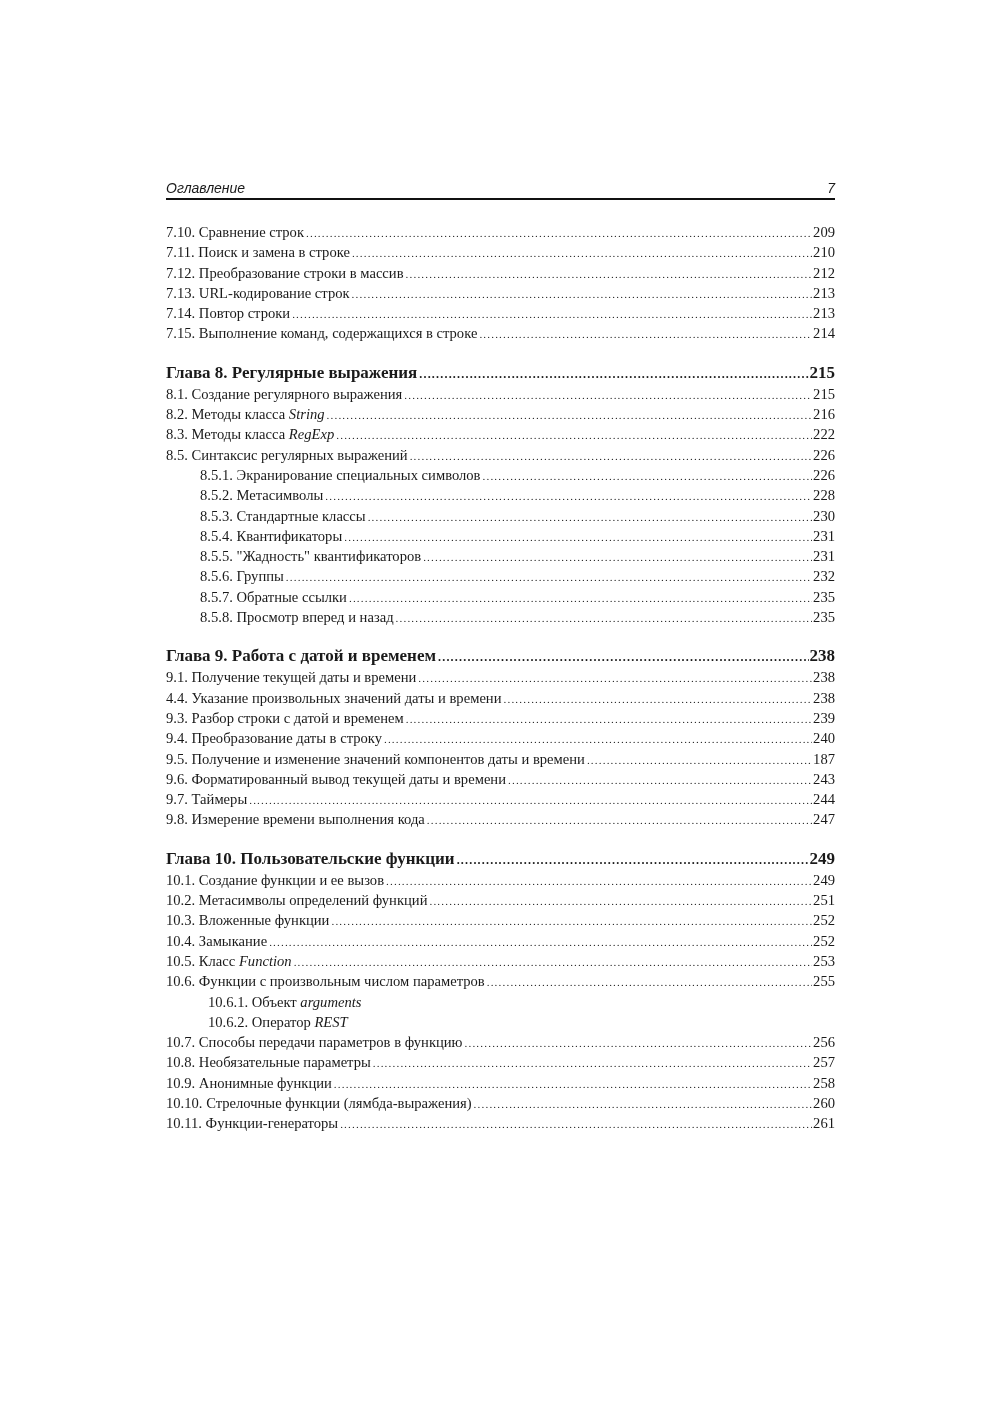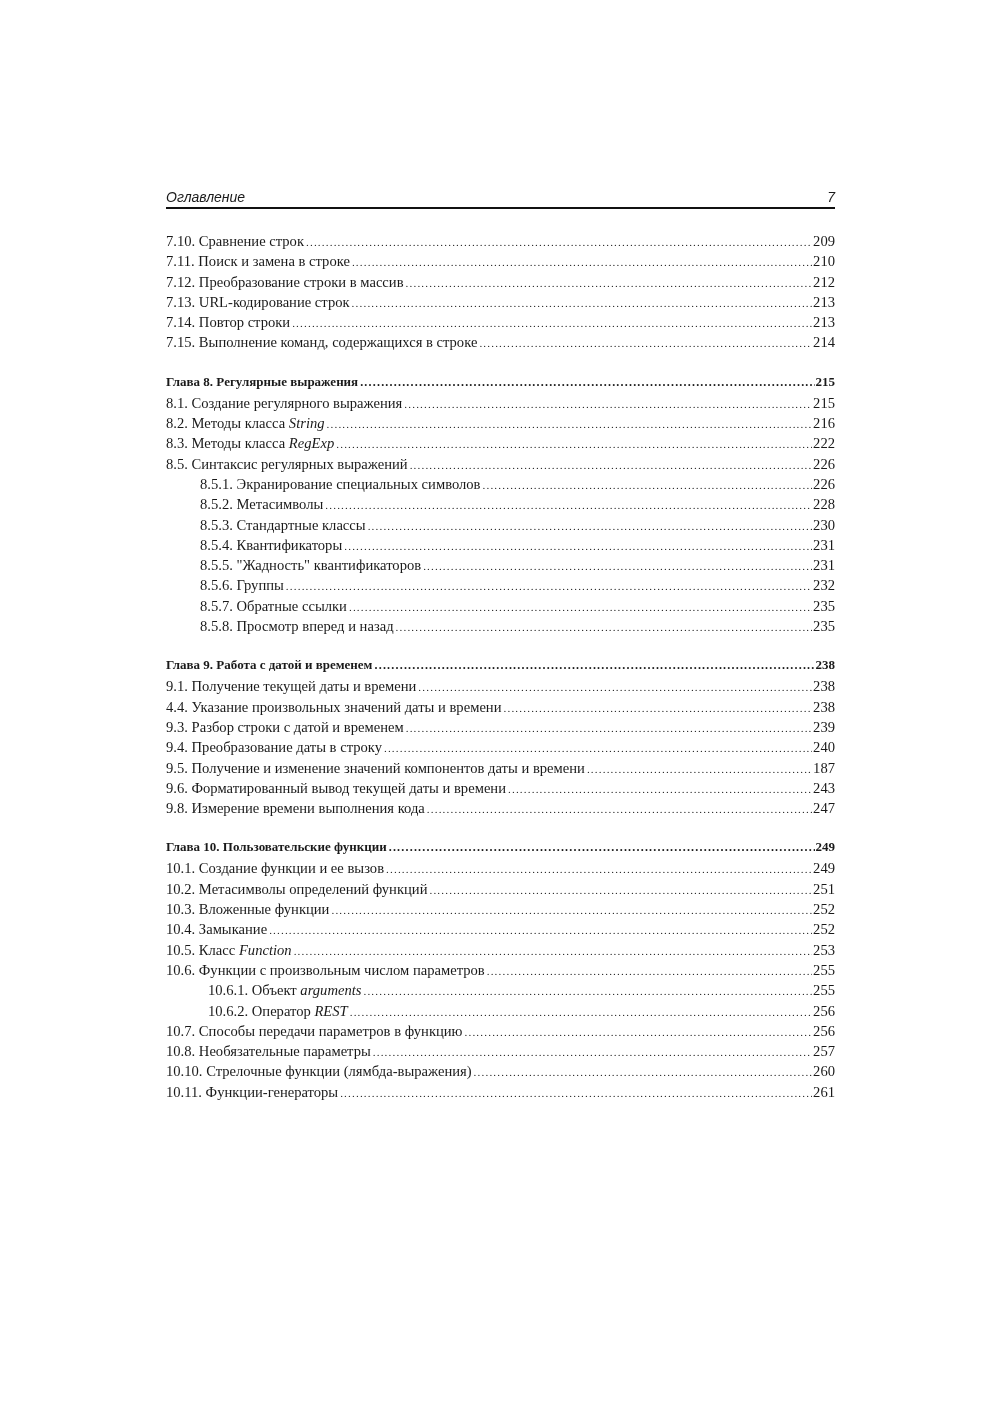--- a/index.html
+++ b/index.html
@@ -10,21 +10,21 @@
     body {
       width: 1000px;
       height: 1415px;
       position: relative;
       overflow: hidden;
       color: #1a1a1a;
     }
     .page {
       position: absolute;
       left: 166px;
-      top: 188px;
+      top: 179px;
       width: 669px;
     }
     .running-head {
       display: flex;
       justify-content: space-between;
       align-items: flex-end;
       font-family: "Liberation Sans", sans-serif;
       font-style: italic;
       font-size: 14px;
       line-height: 18px;
@@ -59,33 +59,34 @@
     }
     .entry .dots::before {
       content: "..........................................................................................................................................................................................................................................";
     }
     .entry .page-num {
       flex: 0 0 auto;
       padding-left: 1px;
     }
     .entry.chapter {
       font-weight: bold;
-      font-size: 13px;
+      font-size: 17px;
       height: 22px;
       line-height: 22px;
     }
     .entry.chapter .dots {
       font-size: 12px;
       font-weight: bold;
     }
     .entry.level-3 {
       padding-left: 34px;
     }
     .entry.level-3b {
       padding-left: 42px;
+      flex-direction: column;
     }
     em {
       font-style: italic;
       text-align: center;
     }
   </style>
 </head>
 <body>
 
 <div class="page">
@@ -224,20 +225,25 @@
           <span class="title"><span>9.5.</span> <span>Получение и изменение значений компонентов даты и времени</span><em></em></span>
           <span class="dots"></span>
           <span class="page-num">187</span>
         </div>
         <div class="entry">
           <span class="title"><span>9.6.</span> <span>Форматированный вывод текущей даты и времени</span><em></em></span>
           <span class="dots"></span>
           <span class="page-num">243</span>
         </div>
         <div class="entry">
+          <span class="title"><span>9.7.</span> <span>Таймеры</span><em></em></span>
+          <span class="dots"></span>
+          <span class="page-num">244</span>
+        </div>
+        <div class="entry">
           <span class="title"><span>9.8.</span> <span>Измерение времени выполнения кода</span><em></em></span>
           <span class="dots"></span>
           <span class="page-num">247</span>
         </div>
       </div>
       <div class="section">
         <div class="entry chapter">
           <span class="title">Глава 10. Пользовательские функции</span>
           <span class="dots"></span>
           <span class="page-num">249</span>
@@ -284,20 +290,25 @@
         </div>
         <div class="entry">
           <span class="title"><span>10.7.</span> <span>Способы передачи параметров в функцию</span><em></em></span>
           <span class="dots"></span>
           <span class="page-num">256</span>
         </div>
         <div class="entry">
           <span class="title"><span>10.8.</span> <span>Необязательные параметры</span><em></em></span>
           <span class="dots"></span>
           <span class="page-num">257</span>
+        </div>
+        <div class="entry">
+          <span class="title"><span>10.9.</span> <span>Анонимные функции</span><em></em></span>
+          <span class="dots"></span>
+          <span class="page-num">258</span>
         </div>
         <div class="entry">
           <span class="title"><span>10.10.</span> <span>Стрелочные функции (лямбда-выражения)</span><em></em></span>
           <span class="dots"></span>
           <span class="page-num">260</span>
         </div>
         <div class="entry">
           <span class="title"><span>10.11.</span> <span>Функции-генераторы</span><em></em></span>
           <span class="dots"></span>
           <span class="page-num">261</span>

